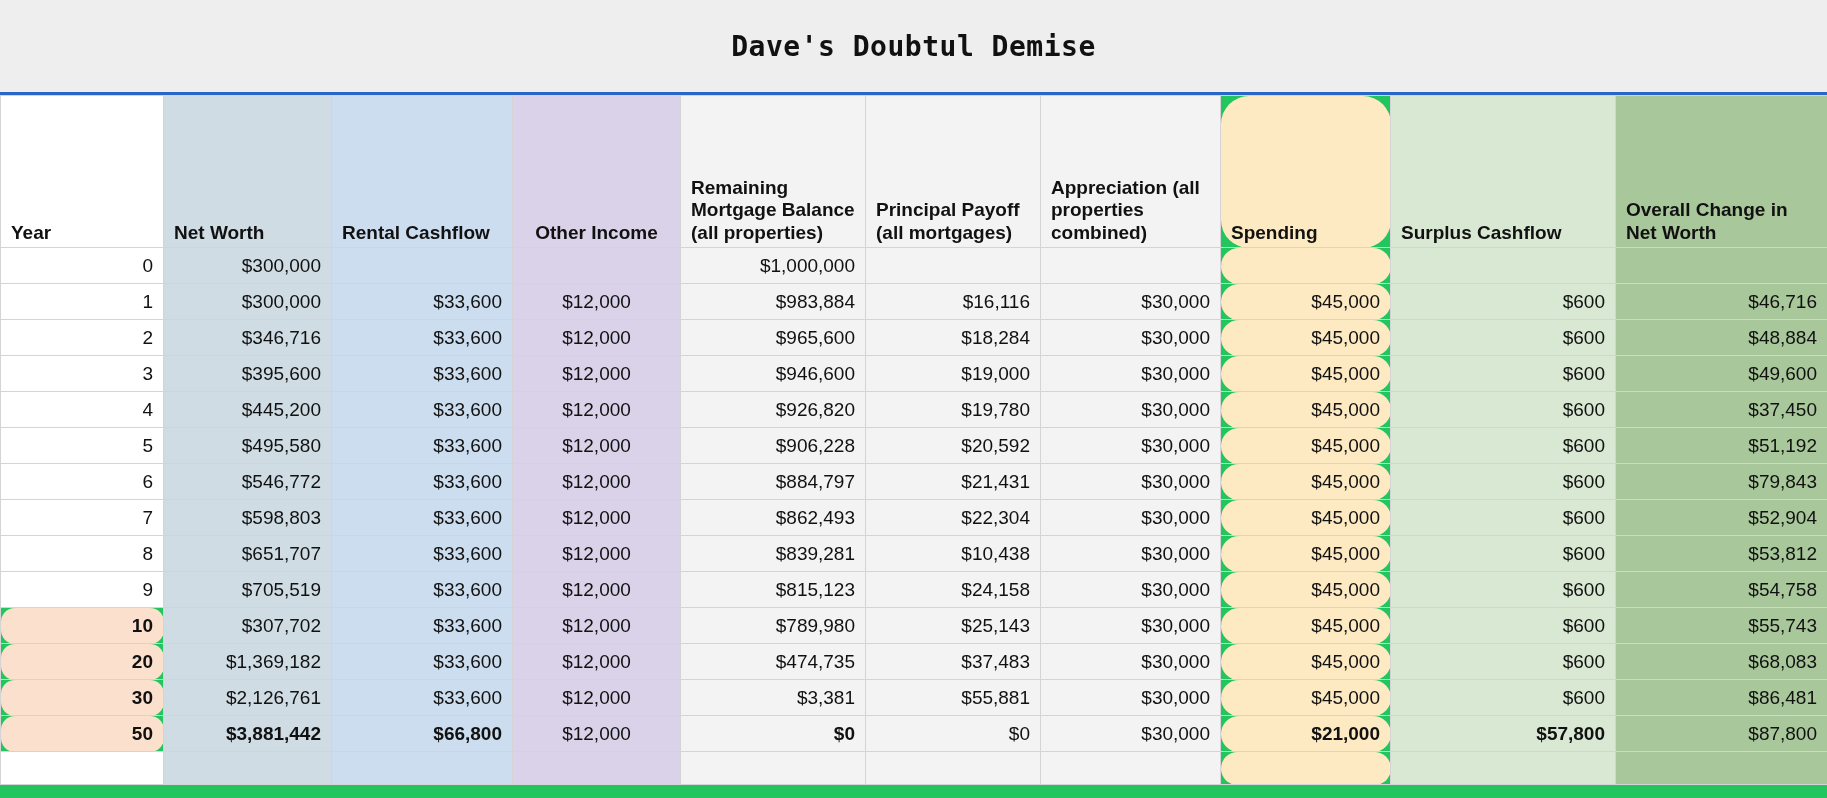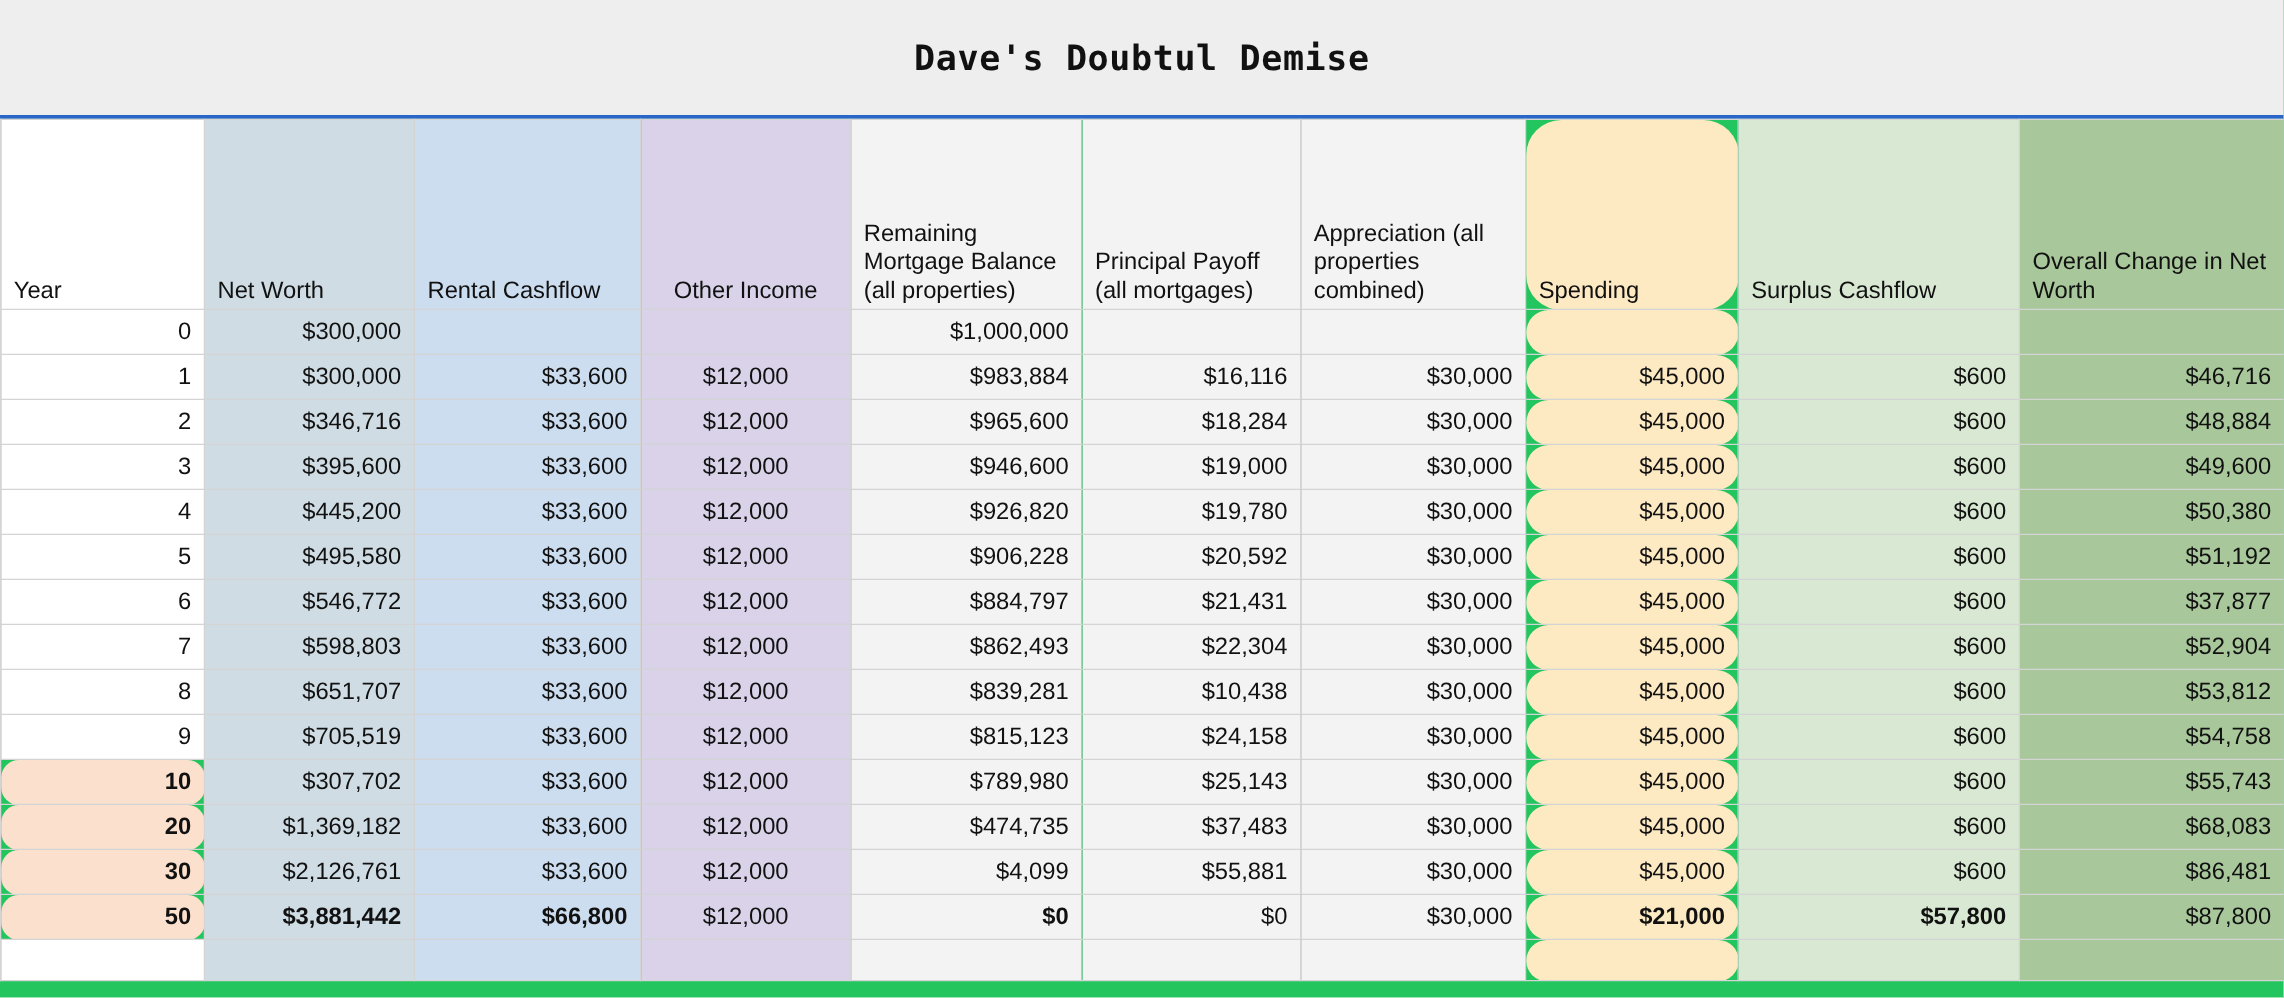--- a/index.html
+++ b/index.html
@@ -42,21 +42,21 @@
   }
   table.sheet td, table.sheet th {
     border: 1px solid #d4d4d4;
     padding: 3px 10px;
     vertical-align: bottom;
     box-sizing: border-box;
     white-space: normal;
     overflow: hidden;
   }
   thead th {
-    font-weight: normal;
+    font-weight: bold;
     text-align: left;
     vertical-align: bottom;
     height: 152px;
     line-height: 1.18;
     font-size: 19px;
   }
   tbody td {
     text-align: right;
     height: 35px;
     line-height: 29px;
@@ -179,21 +179,21 @@
         <tr>
           <td class="cell-year">4</td>
           <td class="t-networth">$445,200</td>
           <td class="t-rental">$33,600</td>
           <td class="t-other">$12,000</td>
           <td class="t-plain">$926,820</td>
           <td class="t-plain">$19,780</td>
           <td class="t-plain">$30,000</td>
           <td class="t-spending">$45,000</td>
           <td class="t-surplus">$600</td>
-          <td class="t-overall">$50,380</td>
+          <td class="t-overall">$37,450</td>
         </tr>
         <tr>
           <td class="cell-year">5</td>
           <td class="t-networth">$495,580</td>
           <td class="t-rental">$33,600</td>
           <td class="t-other">$12,000</td>
           <td class="t-plain">$906,228</td>
           <td class="t-plain">$20,592</td>
           <td class="t-plain">$30,000</td>
           <td class="t-spending">$45,000</td>
@@ -203,21 +203,21 @@
         <tr>
           <td class="cell-year">6</td>
           <td class="t-networth">$546,772</td>
           <td class="t-rental">$33,600</td>
           <td class="t-other">$12,000</td>
           <td class="t-plain">$884,797</td>
           <td class="t-plain">$21,431</td>
           <td class="t-plain">$30,000</td>
           <td class="t-spending">$45,000</td>
           <td class="t-surplus">$600</td>
-          <td class="t-overall">$37,877</td>
+          <td class="t-overall">$79,843</td>
         </tr>
         <tr>
           <td class="cell-year">7</td>
           <td class="t-networth">$598,803</td>
           <td class="t-rental">$33,600</td>
           <td class="t-other">$12,000</td>
           <td class="t-plain">$862,493</td>
           <td class="t-plain">$22,304</td>
           <td class="t-plain">$30,000</td>
           <td class="t-spending">$45,000</td>
@@ -270,21 +270,21 @@
           <td class="t-plain">$30,000</td>
           <td class="t-spending">$45,000</td>
           <td class="t-surplus">$600</td>
           <td class="t-overall">$68,083</td>
         </tr>
         <tr class="row-hi">
           <td class="cell-year">30</td>
           <td class="t-networth">$2,126,761</td>
           <td class="t-rental">$33,600</td>
           <td class="t-other">$12,000</td>
-          <td class="t-plain">$4,099</td>
+          <td class="t-plain">$3,381</td>
           <td class="t-plain">$55,881</td>
           <td class="t-plain">$30,000</td>
           <td class="t-spending">$45,000</td>
           <td class="t-surplus">$600</td>
           <td class="t-overall">$86,481</td>
         </tr>
         <tr class="row-hi">
           <td class="cell-year">50</td>
           <td class="t-networth bold">$3,881,442</td>
           <td class="t-rental bold">$66,800</td>

